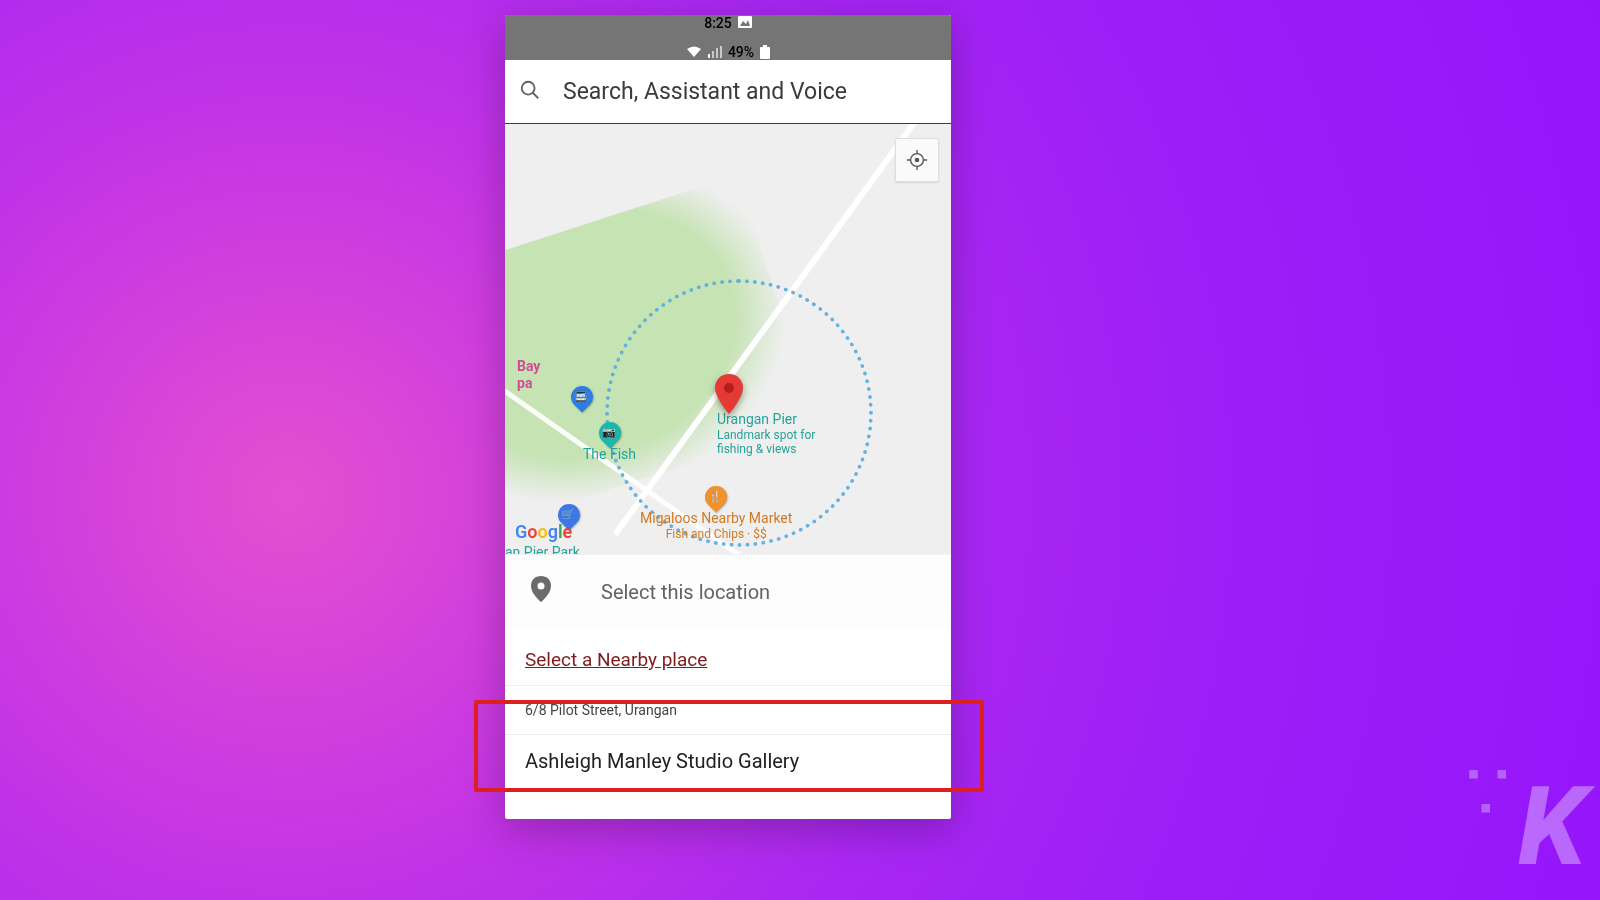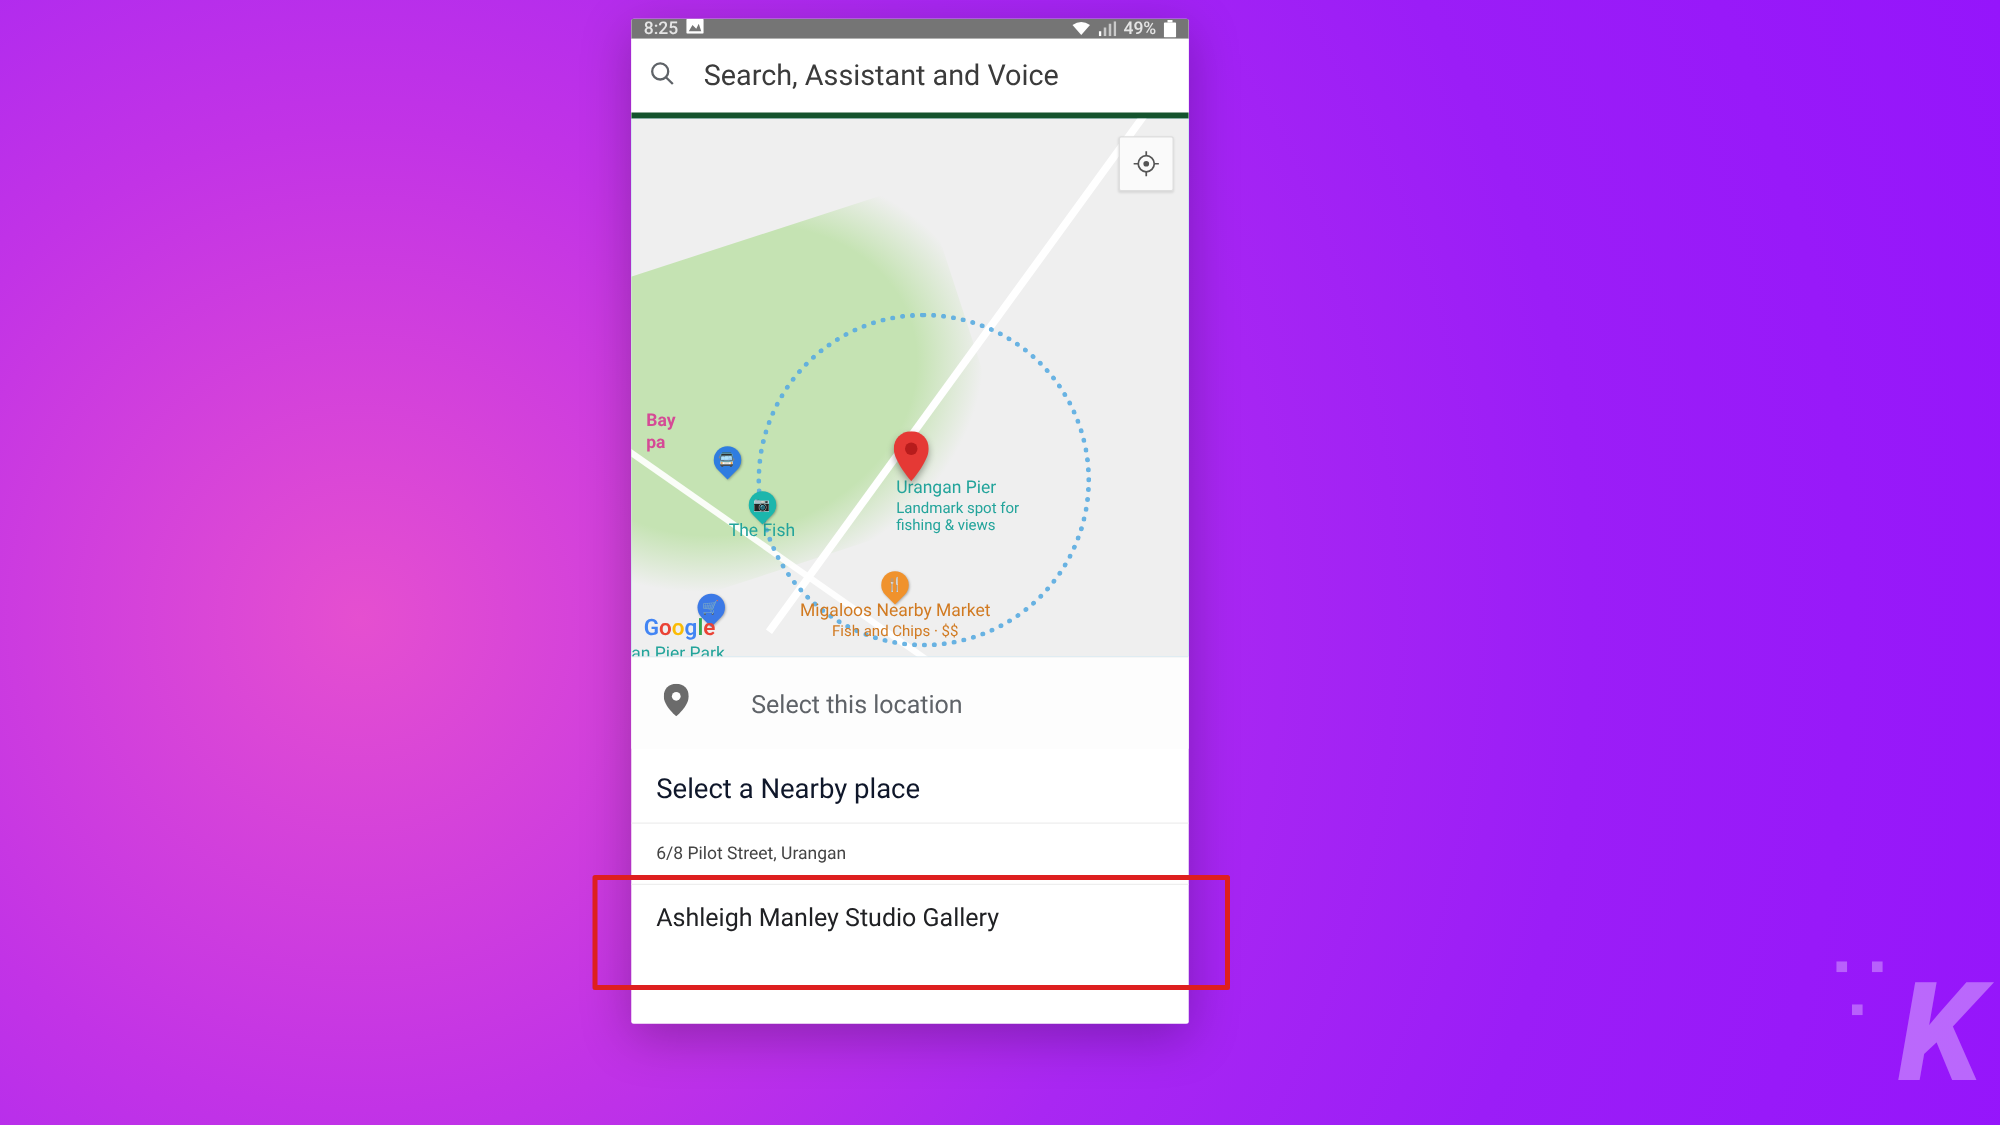--- a/index.html
+++ b/index.html
@@ -16,29 +16,29 @@
     letter-spacing: -4px;
     display: flex; align-items: flex-end; gap: 6px;
   }
   .watermark .dots { font-size: 34px; letter-spacing: 4px; margin-bottom: 58px; opacity: .9;}
   .phone {
     position: absolute; left: 505px; top: 15px; width: 446px; height: 804px;
     background: #fff; border-radius: 2px; overflow: hidden;
     box-shadow: 0 10px 40px rgba(0,0,0,.25);
   }
   .statusbar {
-    height: 16px; background: #757575; color: #e5e5e5;
+    height: 45px; background: #757575; color: #000000;
     display: flex; align-items: center; justify-content: space-between;
-    padding: 0 10px; font-size: 14px; font-weight: 500;
+    padding: 0 10px; font-size: 14px; font-weight: 500; flex-direction: column;
   }
   .status-left, .status-right { display: flex; align-items: center; gap: 6px; }
   .status-right svg { display: block; }
   .searchbar {
     height: 64px; background: #fff; display: flex; align-items: center;
-    padding: 0 14px; gap: 22px; border-bottom: 5px solid #14532d;
+    padding: 0 14px; gap: 22px; border-bottom: 1px solid #14532d;
   }
   .searchbar .title { font-size: 23px; color: #3b3b3b; }
   .map {
     position: relative; width: 100%; height: 430px; background: #a1d7f3; overflow: hidden;
   }
   .water { position:absolute; inset:0; background:#a1d7f3; }
   .land {
     position:absolute; width: 900px; height: 700px; left:-250px; top:-120px;
     background:#efefef; transform: rotate(-35deg);
     box-shadow: inset 0 0 0 14px #f0e7a4, inset 0 0 0 34px #cbe6bb;
@@ -74,21 +74,21 @@
   .google-logo span:nth-child(1){color:#4285F4}
   .google-logo span:nth-child(2){color:#EA4335}
   .google-logo span:nth-child(3){color:#FBBC05}
   .google-logo span:nth-child(4){color:#4285F4}
   .google-logo span:nth-child(5){color:#34A853}
   .google-logo span:nth-child(6){color:#EA4335}
   .select-row {
     height:74px; display:flex; align-items:center; gap:50px; padding:0 26px;
     color:#5f6368; font-size:20px; background:#fdfdfd; border-top:1px solid #f0f0f0;
   }
-  .section-header { padding:20px 20px 14px; color:#0f172a; font-size:22px; }
+  .section-header { padding:20px 20px 14px; color:#7f1d1d; font-size:19px;text-decoration:underline; }
   .place-item { padding:14px 20px 16px; border-top:1px solid #eee; }
   .place-item .name { font-size:20px; color:#202124; }
   .place-item .addr { font-size:14px; color:#444; margin-top:2px; }
   .highlight {
     position:absolute; left:474px; top:700px; width:510px; height:92px;
     border:4px solid #de1f1f; border-radius:2px; pointer-events:none;
   }
 </style>
 </head>
 <body>

